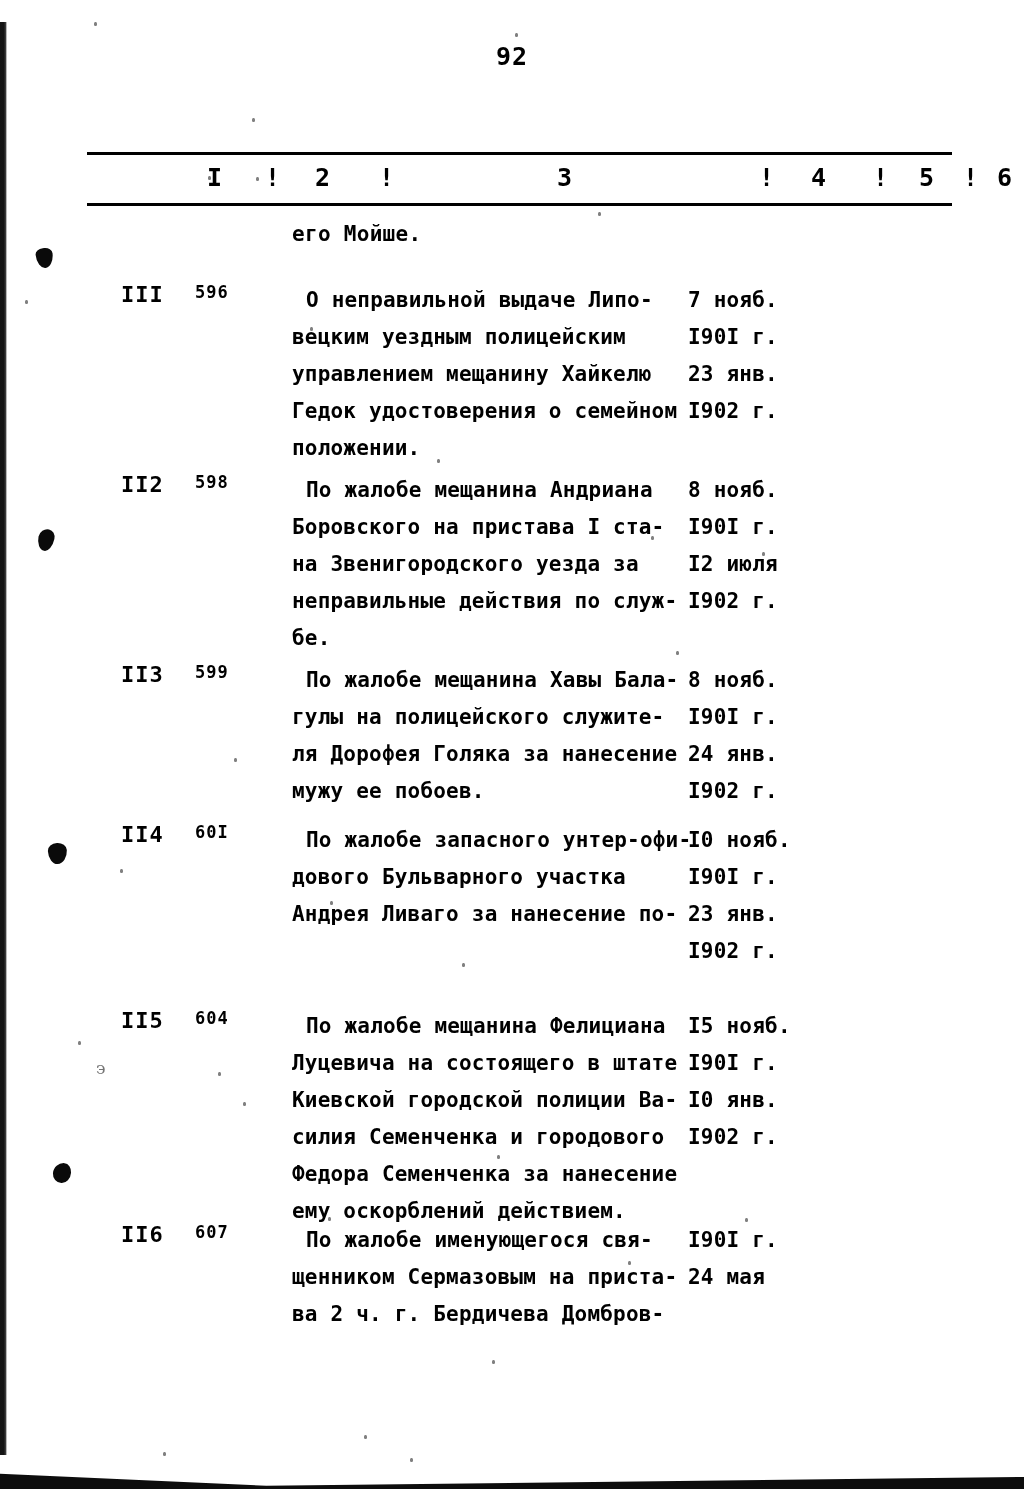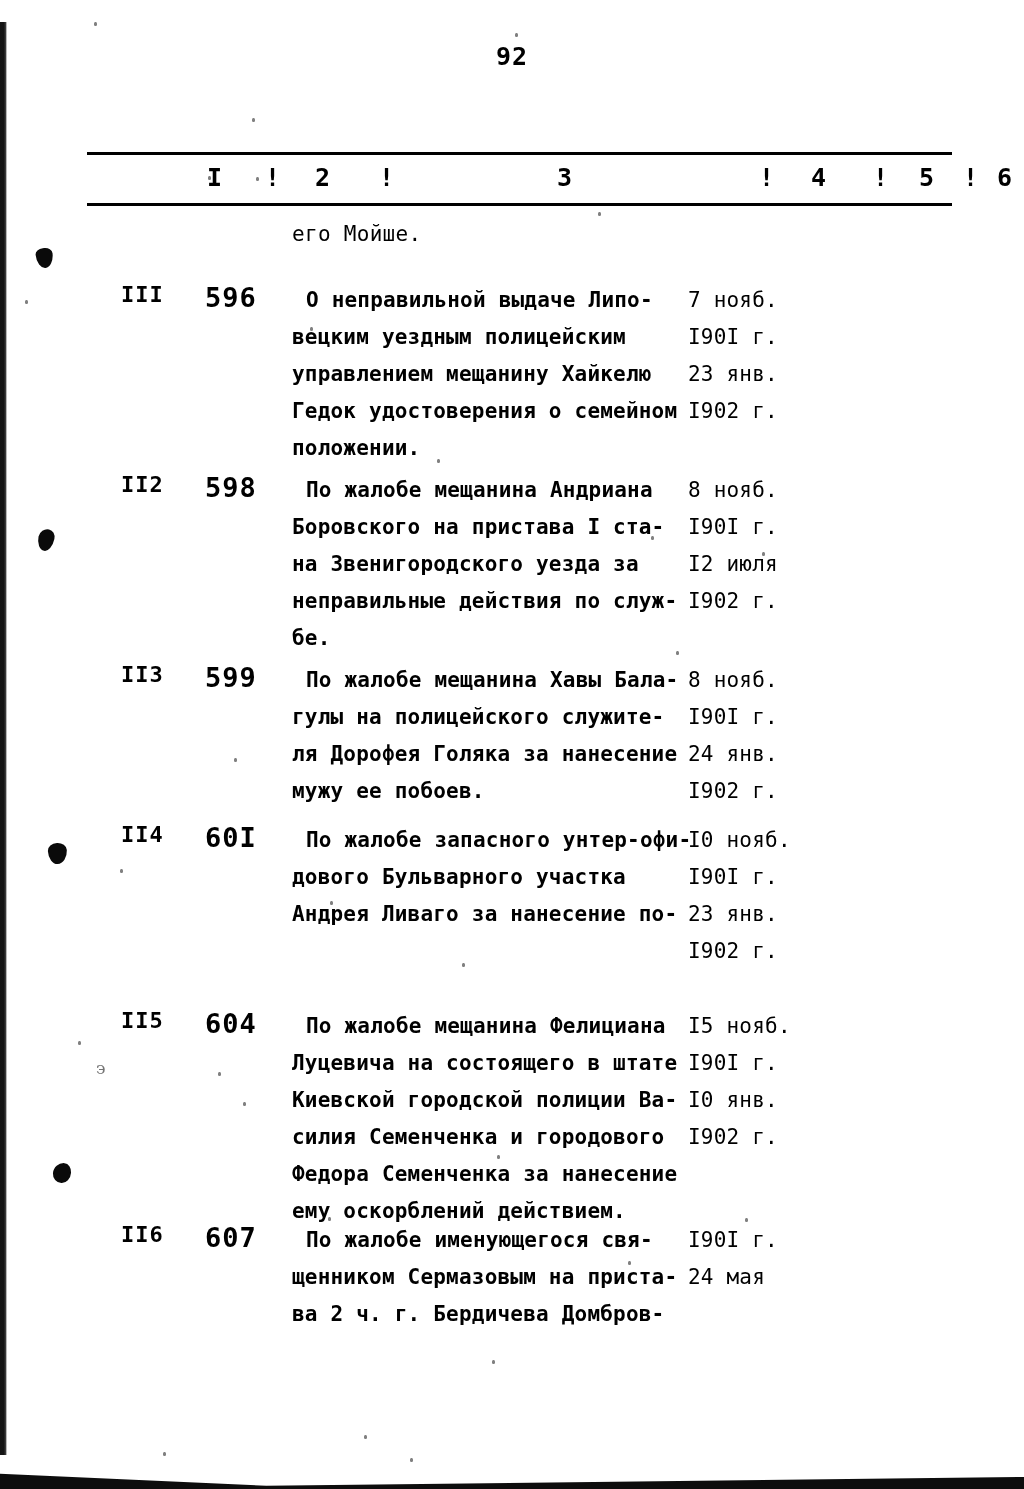--- a/index.html
+++ b/index.html
@@ -118,45 +118,45 @@
     font-weight: 700;
     letter-spacing: 0.5px;
   }
 
   
   .carryover {
     position: absolute;
     left: 292px;
     top: 222px;
     font-size: 21px;
-    font-weight: 400;
+    font-weight: 700;
     letter-spacing: 0.3px;
   }
 
   
   .record {
     position: absolute;
     left: 0;
     width: 1024px;
   }
   .rec-seq {
     position: absolute;
     left: 121px;
     top: 0;
     width: 80px;
     font-size: 22px;
     font-weight: 700;
     letter-spacing: 1px;
   }
   .rec-num {
     position: absolute;
-    left: 205px;
+    left: 195px;
     top: 0;
     width: 90px;
-    font-size: 27px;
+    font-size: 17px;
     font-weight: 700;
     letter-spacing: 1px;
   }
   .rec-desc {
     position: absolute;
     left: 292px;
     top: 0;
     width: 400px;
     font-size: 21px;
     font-weight: 700;
@@ -167,21 +167,21 @@
   .rec-desc .dl {
     display: block;
     white-space: pre;
   }
   .rec-dates {
     position: absolute;
     left: 688px;
     top: 0;
     width: 200px;
     font-size: 21px;
-    font-weight: 400;
+    font-weight: 700;
     line-height: 37px;
     letter-spacing: 0.2px;
     white-space: pre;
   }
   .rec-dates .dt {
     display: block;
     white-space: pre;
   }
   
   .rec-desc .dl:first-child { text-indent: 14px; }

